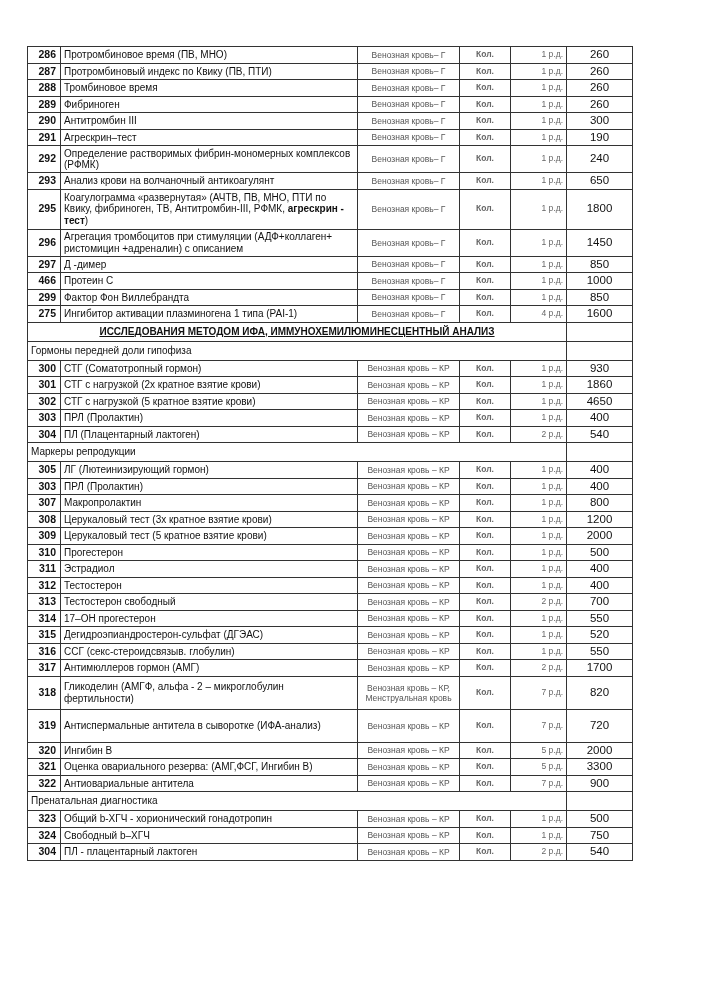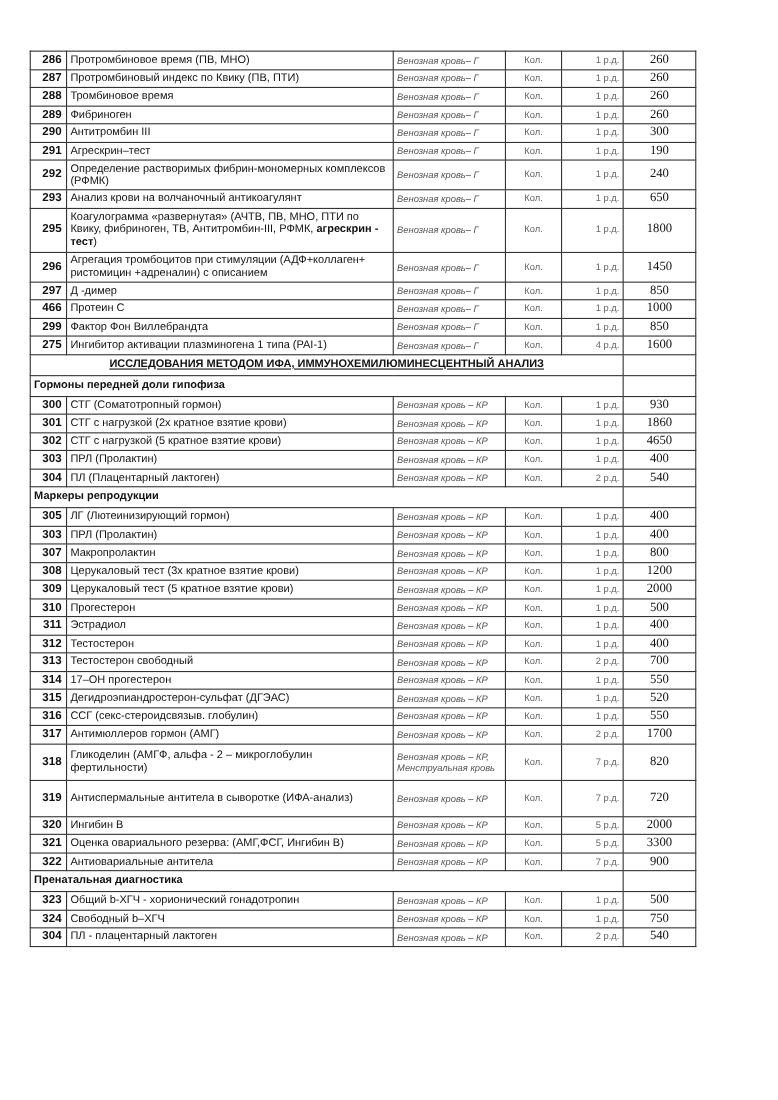--- a/index.html
+++ b/index.html
@@ -10,32 +10,32 @@
   #tbl td { border: 1px solid #333; padding: 0 3px; font-size: 10px;
             line-height: 11.5px; vertical-align: middle; }
   #tbl col.c-num { width: 33px; }
   #tbl col.c-name { width: 297px; }
   #tbl col.c-sample { width: 102px; }
   #tbl col.c-unit { width: 51px; }
   #tbl col.c-period { width: 56px; }
   #tbl col.c-price { width: 66px; }
   td.num { text-align: right; font-weight: bold; padding-right: 4px !important; font-size: 10.5px !important; }
   td.name { color: #111; }
-  td.sample { color: #555; font-size: 8.5px !important; line-height: 10px !important; font-style: italic; }
-  td.unit { text-align: center; color: #666; font-size: 8.5px !important; }
+  td.sample { text-align: center; color: #555; font-size: 8.5px !important; line-height: 10px !important; }
+  td.unit { text-align: center; color: #666; font-size: 8.5px !important; font-weight: bold; }
   td.period { text-align: right; color: #666; font-size: 8.5px !important; }
-  td.price { text-align: center; font-size: 11.5px !important; color: #111; font-family: Liberation Serif, serif; }
+  td.price { text-align: center; font-size: 11.5px !important; color: #111; }
   tr.r1 td { height: 15.5px; }
   tr.r2 td { height: 26px; }
   tr.r3 td { height: 39px; }
   tr.rtall td { height: 32px; }
   tr.sec td.sec-title { border: none; border-bottom: 1px solid #333; text-align: center;
                         font-weight: bold; font-size: 10.5px; height: 18px; padding-left: 20px; text-decoration: underline; }
   tr.sec td.sec-price { border-top: 1px solid #333; border-right: none; border-bottom: 1px solid #333; border-left: 1px solid #333; }
-  tr.grp td.grp-title { border: none; border-bottom: 1px solid #333; font-weight: bold;
+  tr.grp td.grp-title { border: none; border-bottom: 1px solid #333; font-weight: normal;
                         font-size: 10.5px; height: 18px; padding-left: 1px; margin-left: 24px; }
   tr.grp td.grp-price { border-top: none; border-right: none; border-bottom: 1px solid #333; border-left: 1px solid #333; }
   b.bold-part { font-weight: bold; }
 </style>
 </head>
 <body>
 
 <table id="tbl">
   <colgroup>
     <col class="c-num">

